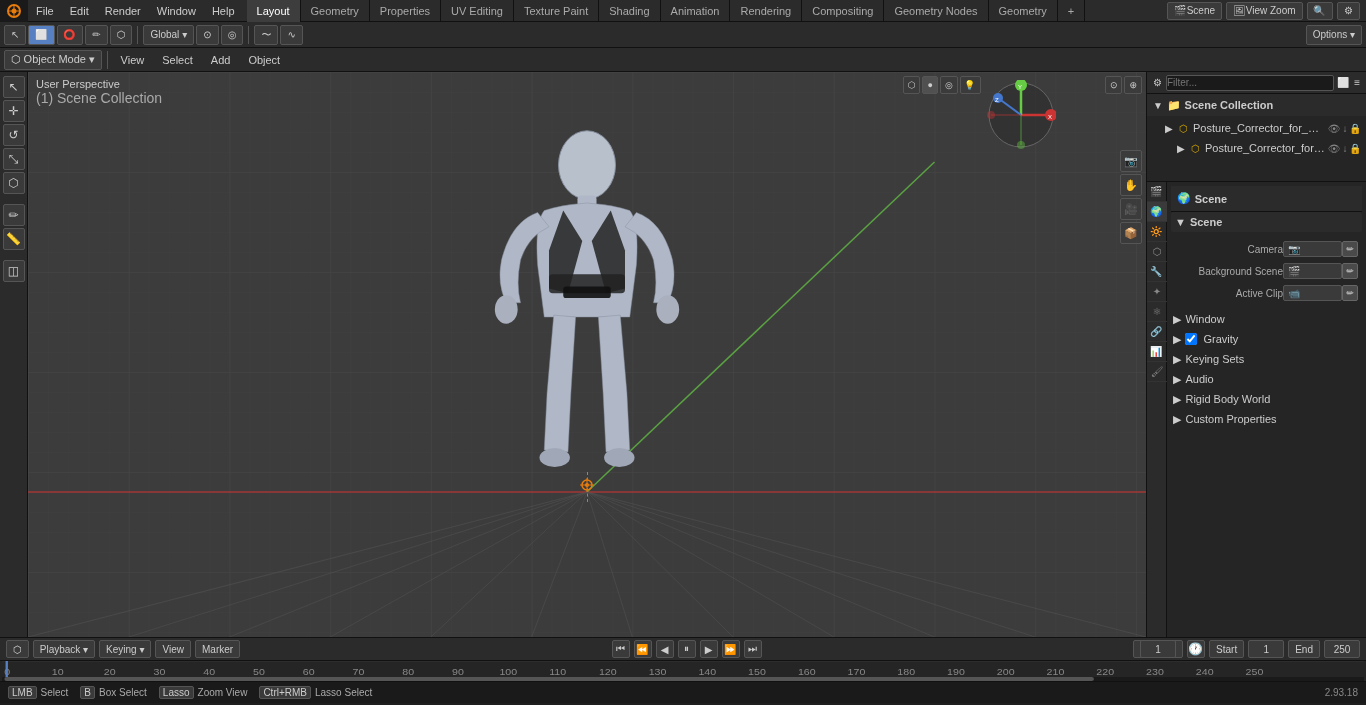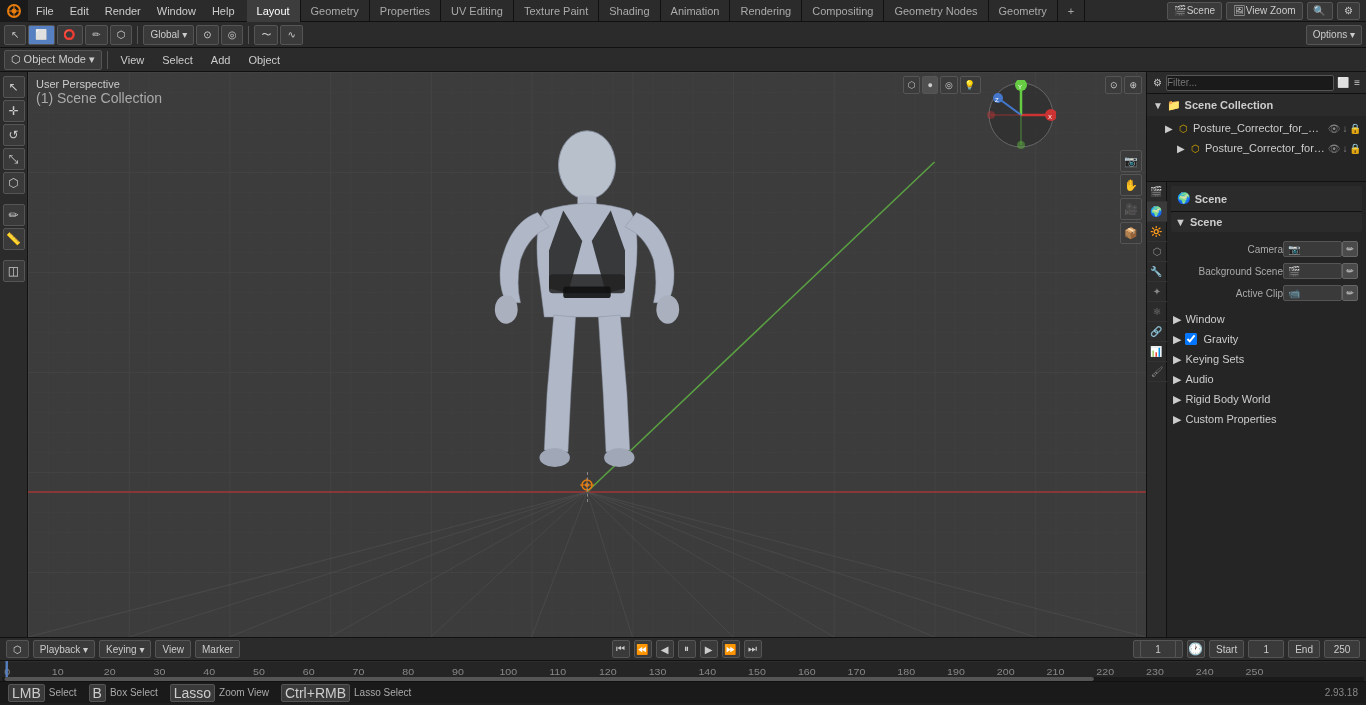--- a/index.html
+++ b/index.html
@@ -411,21 +411,21 @@
       gap: 4px;
       font-size: 10px;
       color: #aaa;
     }
     .status-key {
       color: #ccc;
       background: #3a3a3a;
       border: 1px solid #555;
       border-radius: 2px;
       padding: 0 3px;
-      font-size: 14px;
+      font-size: 10px;
     }
     .status-right {
       margin-left: auto;
       font-size: 10px;
       color: #888;
     }
 
     
     .nav-gizmo {
       position: absolute;

